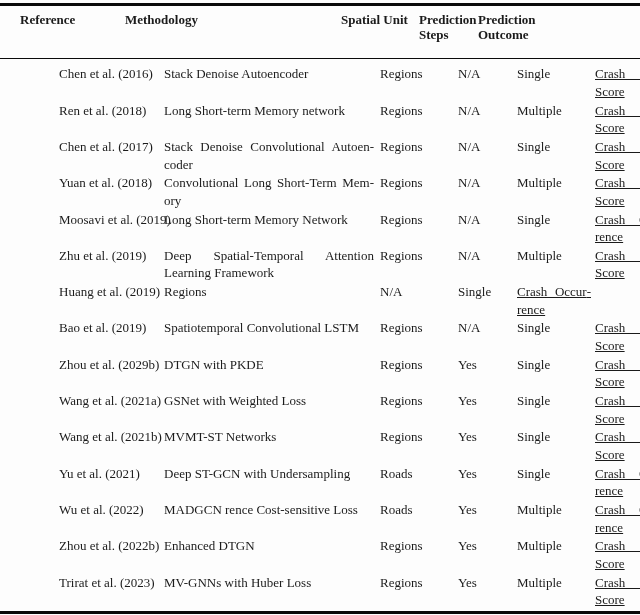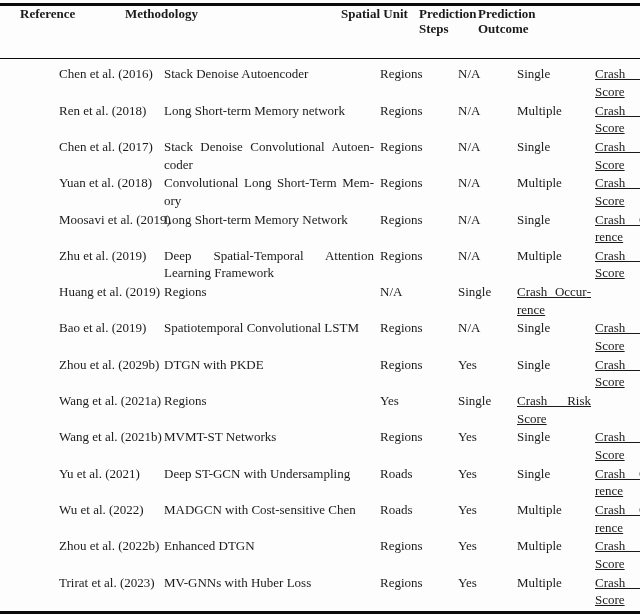--- a/index.html
+++ b/index.html
@@ -23,21 +23,21 @@
   .grid-cols {
     display: grid;
     grid-template-columns: 105px 216px 78px 59px 78px 84px;
     padding-left: 20px;
     box-sizing: border-box;
   }
 
   .thead {
     font-weight: bold;
     line-height: 15.2px;
-    padding-top: 0;
+    padding-top: 6px;
     height: 52px;
   }
   .th { hyphens: manual; }
   .th-reference, .th-methodology, .th-spatial_unit { white-space: nowrap; }
   .th-zero_inflation_issue { padding-right: 4px; }
 
   .tbody { padding-top: 6.5px; }
   .trow { height: 36.3px; margin-left: 39px; }
   .cell { hyphens: manual; }
   .cell-reference { white-space: nowrap; }
@@ -128,20 +128,21 @@
       <div class="trow grid-cols">
         <div class="cell cell-reference">Zhou et al. (2029b)</div>
         <div class="cell cell-methodology">DTGN with PKDE</div>
         <div class="cell cell-spatial_unit">Regions</div>
         <div class="cell cell-zero_inflation_issue">Yes</div>
         <div class="cell cell-prediction_steps">Single</div>
         <div class="cell cell-prediction_outcome">Crash Risk Score</div>
       </div>
       <div class="trow grid-cols">
         <div class="cell cell-reference">Wang et al. (2021a)</div>
+        <div class="cell cell-methodology">GSNet with Weighted Loss</div>
         <div class="cell cell-spatial_unit">Regions</div>
         <div class="cell cell-zero_inflation_issue">Yes</div>
         <div class="cell cell-prediction_steps">Single</div>
         <div class="cell cell-prediction_outcome">Crash Risk Score</div>
       </div>
       <div class="trow grid-cols">
         <div class="cell cell-reference">Wang et al. (2021b)</div>
         <div class="cell cell-methodology">MVMT-ST Networks</div>
         <div class="cell cell-spatial_unit">Regions</div>
         <div class="cell cell-zero_inflation_issue">Yes</div>
@@ -151,21 +152,21 @@
       <div class="trow grid-cols">
         <div class="cell cell-reference">Yu et al. (2021)</div>
         <div class="cell cell-methodology">Deep ST-GCN with Undersampling</div>
         <div class="cell cell-spatial_unit">Roads</div>
         <div class="cell cell-zero_inflation_issue">Yes</div>
         <div class="cell cell-prediction_steps">Single</div>
         <div class="cell cell-prediction_outcome">Crash Occur­rence</div>
       </div>
       <div class="trow grid-cols">
         <div class="cell cell-reference">Wu et al. (2022)</div>
-        <div class="cell cell-methodology">MADGCN with Cost-sensitive Chen</div>
+        <div class="cell cell-methodology">MADGCN rence Cost-sensitive Loss</div>
         <div class="cell cell-spatial_unit">Roads</div>
         <div class="cell cell-zero_inflation_issue">Yes</div>
         <div class="cell cell-prediction_steps">Multiple</div>
         <div class="cell cell-prediction_outcome">Crash Occur­rence</div>
       </div>
       <div class="trow grid-cols">
         <div class="cell cell-reference">Zhou et al. (2022b)</div>
         <div class="cell cell-methodology">Enhanced DTGN</div>
         <div class="cell cell-spatial_unit">Regions</div>
         <div class="cell cell-zero_inflation_issue">Yes</div>

